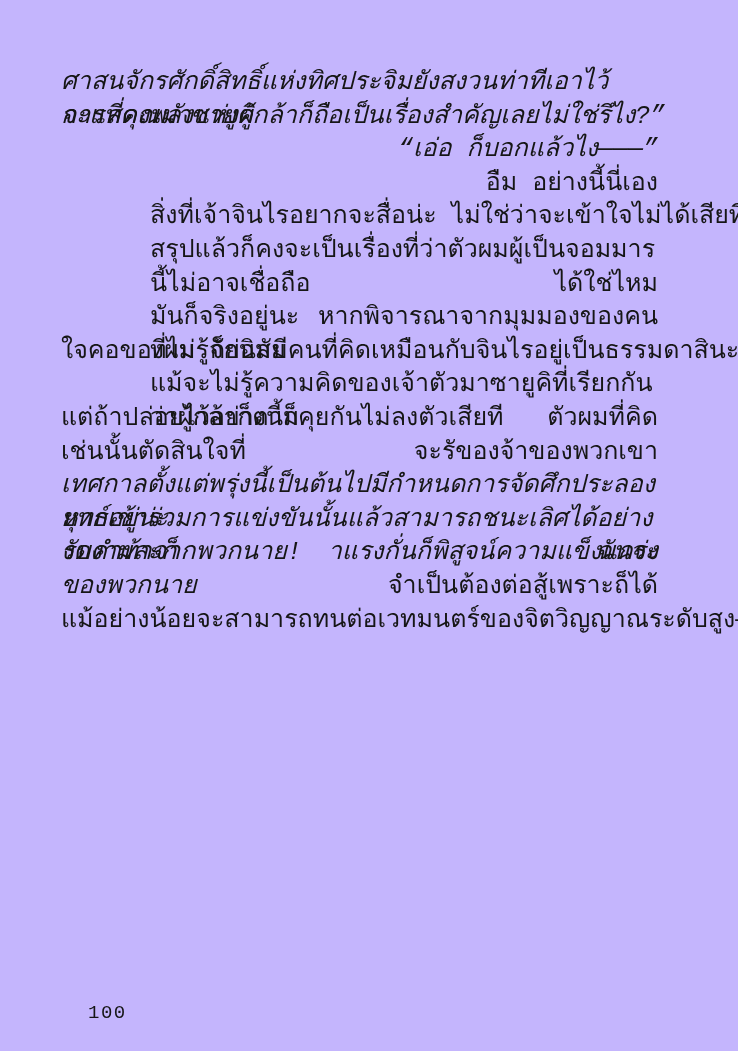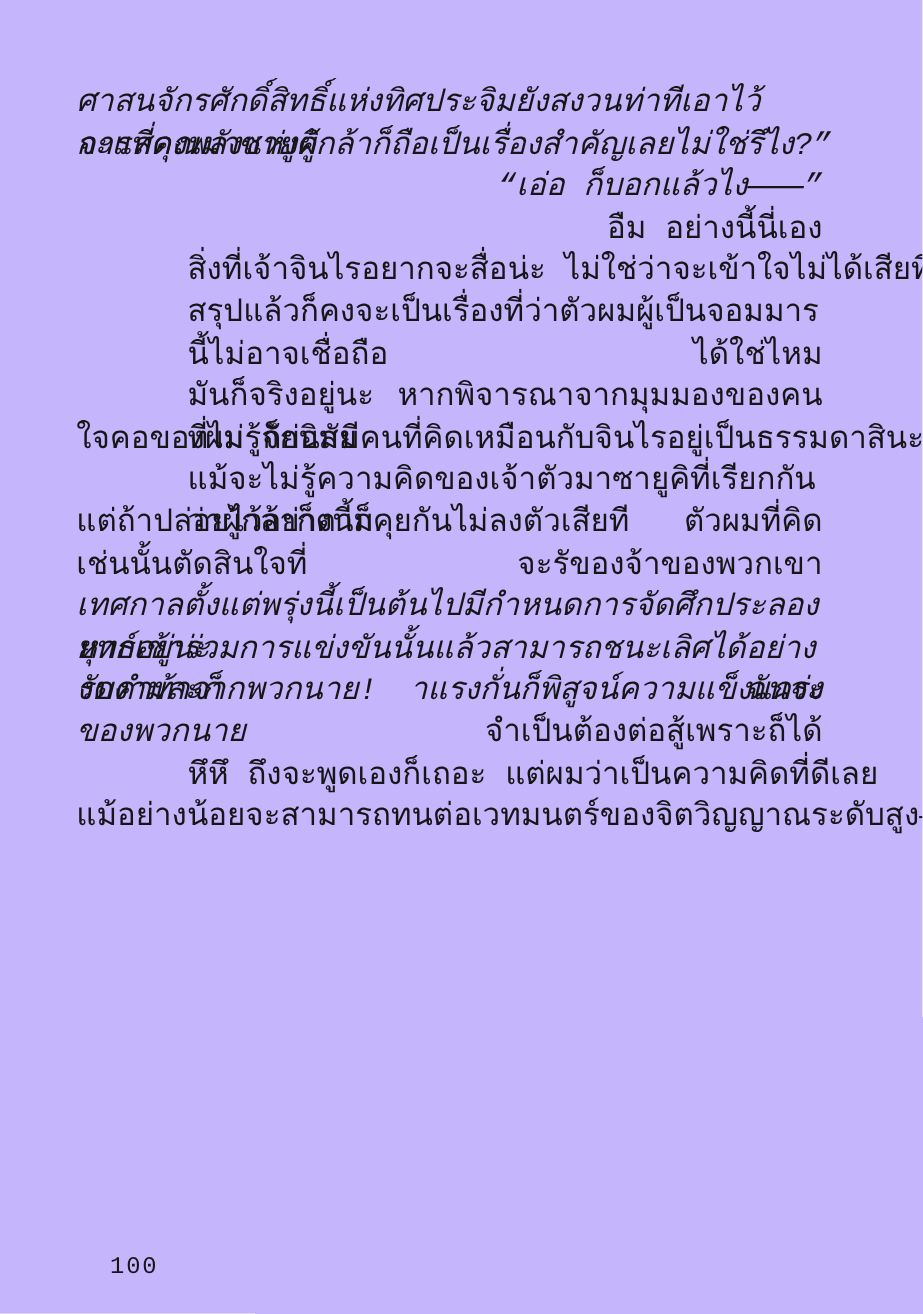--- a/index.html
+++ b/index.html
@@ -66,17 +66,16 @@
       <div class="line">ได้ใช่ไหม</div>
       <div class="line indent justify">มันก็จริงอยู่นะ หากพิจารณาจากมุมมองของคนที่ไม่รู้จักนิสัย</div>
       <div class="line">ใจคอของผม ก็ย่อมมีคนที่คิดเหมือนกับจินไรอยู่เป็นธรรมดาสินะ</div>
       <div class="line indent justify">แม้จะไม่รู้ความคิดของเจ้าตัวมาซายูคิที่เรียกกันว่าผู้กล้าก็ตาม</div>
       <div class="line justify">แต่ถ้าปล่อยไว้อย่างนี้ก็คุยกันไม่ลงตัวเสียที ตัวผมที่คิดเช่นนั้นตัดสินใจที่</div>
       <div class="line">จะรัของจ้าของพวกเขา</div>
       <div class="line italic justify">เทศกาลตั้งแต่พรุ่งนี้เป็นต้นไปมีกำหนดการจัดศึกประลองยุทธ์อยู่น่ะ</div>
       <div class="line italic justify">หากเข้าร่วมการแข่งขันนั้นแล้วสามารถชนะเลิศได้อย่างงดงามละก็ ฉันจะ</div>
       <div class="line italic justify">รับคำท้าจากพวกนาย! าแรงกั่นก็พิสูจน์ความแข็งแกร่งของพวกนาย</div>
       <div class="line">จำเป็นต้องต่อสู้เพราะถ็ได้</div>
-      <div class="line indent">หึหึ ถึงจะพูดเองก็เถอะ แต่ผมว่าเป็นความคิดที่ดีเลย</div>
       <div class="line">แม้อย่างน้อยจะสามารถทนต่อเวทมนตร์ของจิตวิญญาณระดับสูง———</div>
     </div>
   <div class="pagenum">100</div>
 </div>
 
 </body></html>

